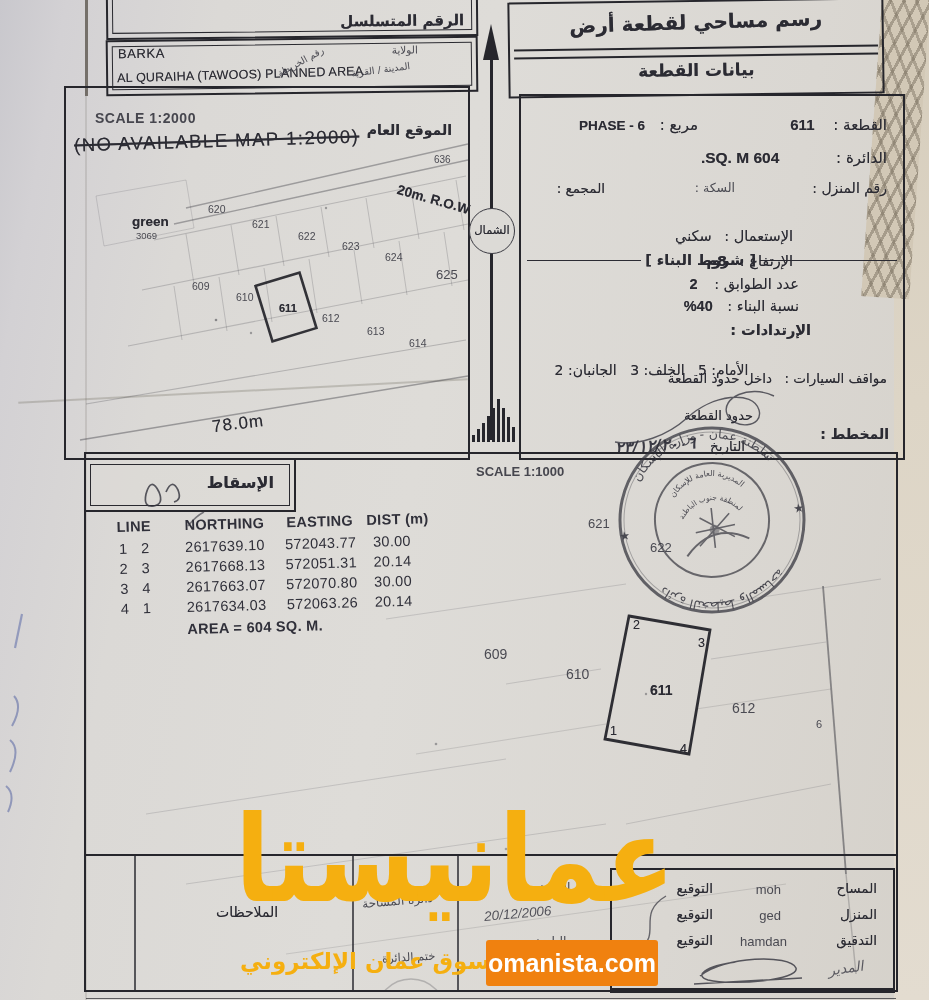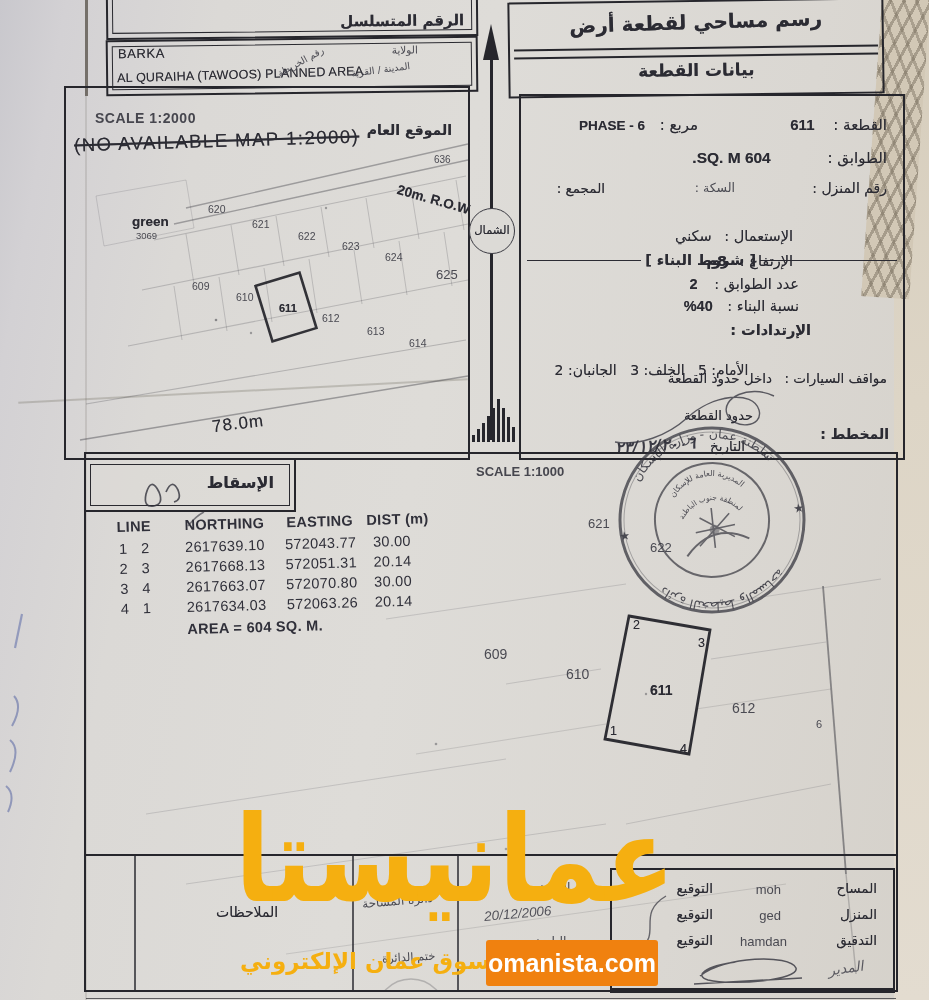--- a/index.html
+++ b/index.html
@@ -112,21 +112,21 @@
   <div class="abs bx" style="left:519px;top:94px;width:382px;height:362px;">
     <div class="abs ar" style="top:20px;right:16px;font-size:15px;">
       <span class="ink">القطعة :</span>
       <span class="ink lat" style="margin-right:14px;font-weight:bold;">611</span>
     </div>
     <div class="abs ar" style="top:20px;right:205px;font-size:15px;white-space:nowrap;">
       <span class="ink">مربع :</span>
       <span class="ink lat" style="margin-right:10px;font-weight:bold;font-size:13.5px;padding-left:12px;">PHASE - 6</span>
     </div>
     <div class="abs ar" style="top:53px;right:16px;font-size:15px;">
-      <span class="ink">الطوابق :</span>
+      <span class="ink">الدائرة :</span>
       <span class="ink lat" style="margin-right:52px;font-weight:bold;font-size:15.5px;">604 SQ. M.</span>
     </div>
     <div class="abs ar" style="top:84px;right:16px;font-size:14px;">
       <span class="ink">رقم المنزل :</span>
     </div>
     <span class="abs ar faint" style="top:84px;right:168px;font-size:12.5px;">السكة :</span>
     <span class="abs ar ink" style="top:84px;right:298px;font-size:13.5px;">المجمع :</span>
 
     <div class="abs" style="top:108px;left:6px;right:6px;display:flex;align-items:center;direction:rtl;margin-top:48px;">
       <span class="rule" style="flex:1.2"></span>

